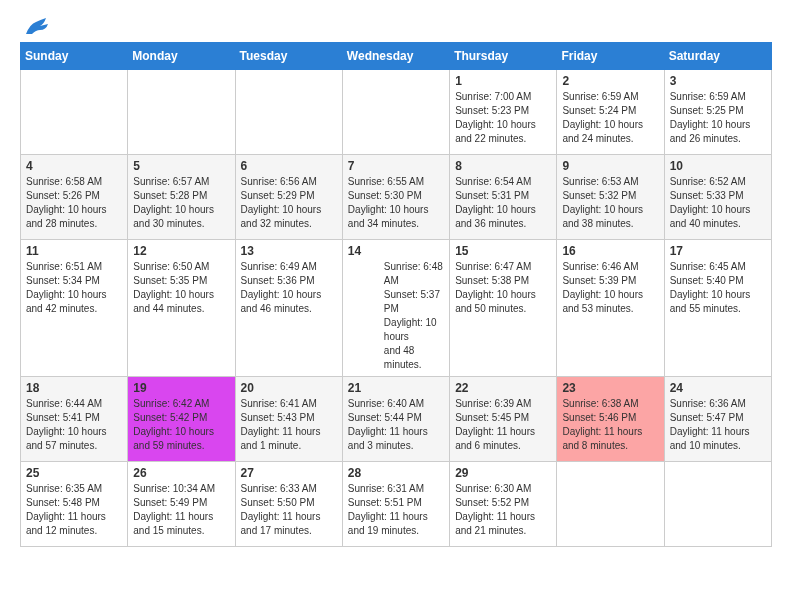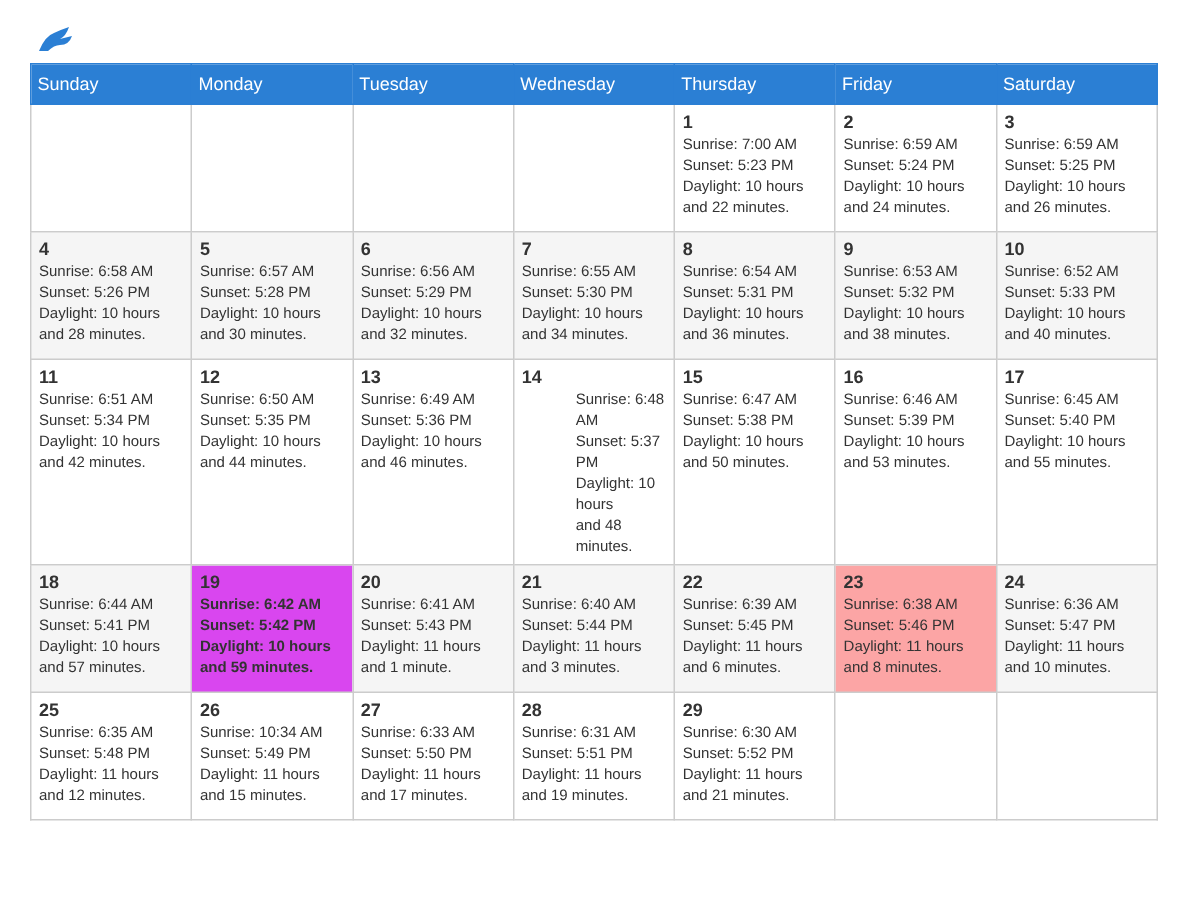--- a/index.html
+++ b/index.html
@@ -40,21 +40,21 @@
     }
     .calendar-table {
       width: 100%;
       border-collapse: collapse;
       table-layout: fixed;
     }
     .calendar-table th {
       background-color: #2b7fd4;
       color: #fff;
       font-size: 12px;
-      font-weight: normal;
+      font-weight: bold;
       padding: 6px 4px;
       text-align: left;
       border: 1px solid #2b7fd4;
     }
     .calendar-table td {
       border: 1px solid #ccc;
       vertical-align: top;
       padding: 4px 5px;
       font-size: 10.5px;
       color: #333;
@@ -245,21 +245,21 @@
       <tr>
         <td style="background: rgb(245, 245, 245);">
           <span class="day-number">18</span>
           <div class="day-info" style="white-space: pre-line;">Sunrise: 6:44 AM
 Sunset: 5:41 PM
 Daylight: 10 hours
 and 57 minutes.</div>
         </td>
         <td style="background: #d946ef;">
           <span class="day-number">19</span>
-          <div class="day-info" style="white-space: pre-line; font-weight: bold;">Sunrise: 6:42 AM
+          <div class="day-info" style="white-space: pre-line;">Sunrise: 6:42 AM
 Sunset: 5:42 PM
 Daylight: 10 hours
 and 59 minutes.</div>
         </td>
         <td style="background: rgb(245, 245, 245);">
           <span class="day-number">20</span>
           <div class="day-info" style="white-space: pre-line;">Sunrise: 6:41 AM
 Sunset: 5:43 PM
 Daylight: 11 hours
 and 1 minute.</div>

